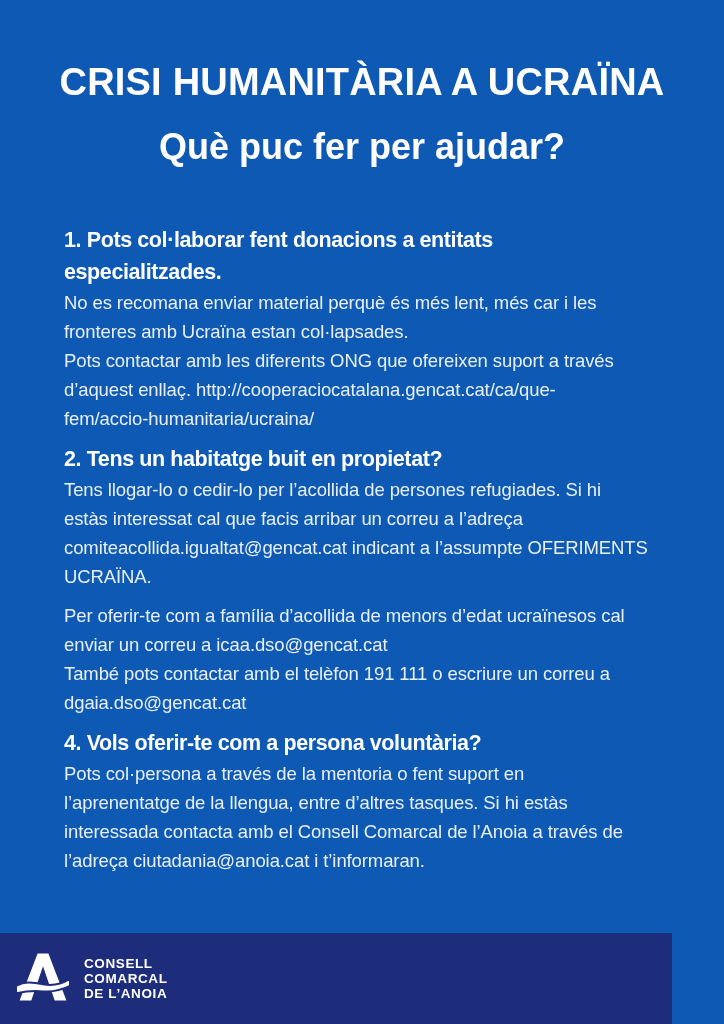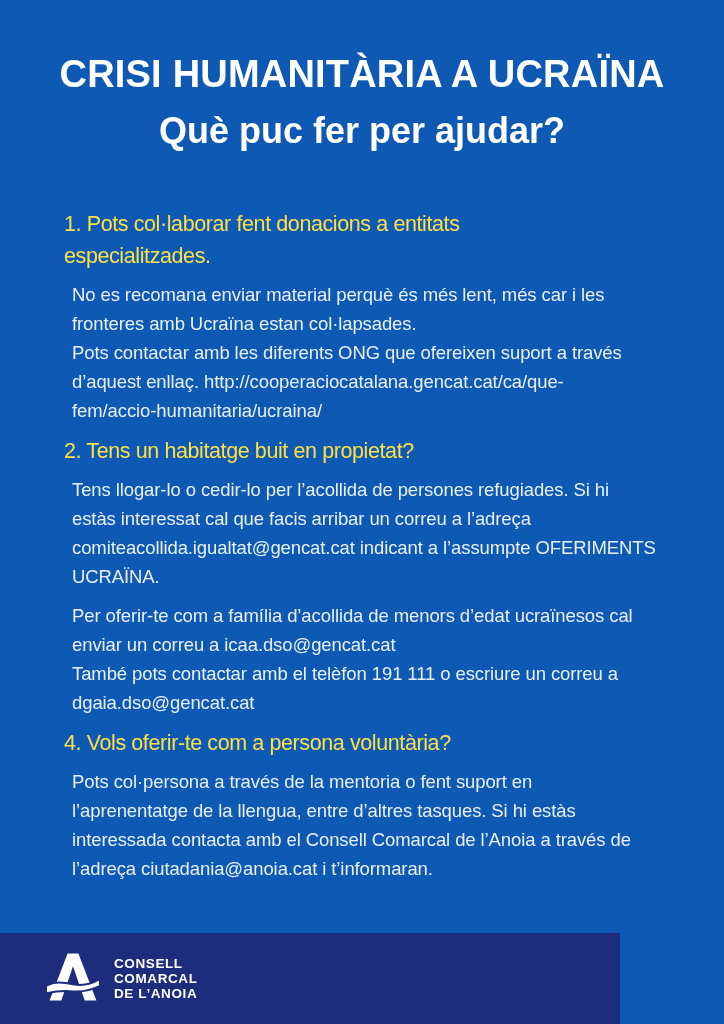--- a/index.html
+++ b/index.html
@@ -14,21 +14,21 @@
     height: 1024px;
     background: #0d59b4;
     overflow: hidden;
   }
   .header {
     padding-top: 42px;
     text-align: center;
     color: #ffffff;
   }
   .title {
-    margin: 8px;
+    margin: 16px;
     font-size: 38px;
     line-height: 48px;
     font-weight: bold;
     letter-spacing: 0.2px;
     color: #ffffff;
   }
   .subtitle {
     margin: 4px;
     font-size: 36px;
     line-height: 50px;
@@ -39,43 +39,43 @@
     margin-top: 52px;
     padding: 0 28px 0 64px;
   }
   .section {
     margin-bottom: 10px;
   }
   .section-heading {
     margin: 0;
     font-size: 21.5px;
     line-height: 32px;
-    font-weight: normal;
+    font-weight: bold;
     letter-spacing: -0.4px;
-    color: #fde047;
+    color: #ffffff;
     white-space: pre-line;
   }
   .section-body {
-    margin: 8px;
+    margin: 0;
     font-size: 18.5px;
     line-height: 29px;
     letter-spacing: -0.1px;
     color: #e9f0f9;
     white-space: pre-line;
   }
   .footer {
     position: absolute;
     left: 0;
     bottom: 0;
-    width: 620px;
+    width: 672px;
     height: 91px;
     background: #1e2d7b;
     display: flex;
     align-items: center;
-    padding-left: 46px;
+    padding-left: 16px;
     box-sizing: border-box;
     gap: 14px;
   }
   .logo-mark {
     flex: 0 0 auto;
   }
   .org-name {
     margin: 0;
     font-size: 13.5px;
     line-height: 15px;

